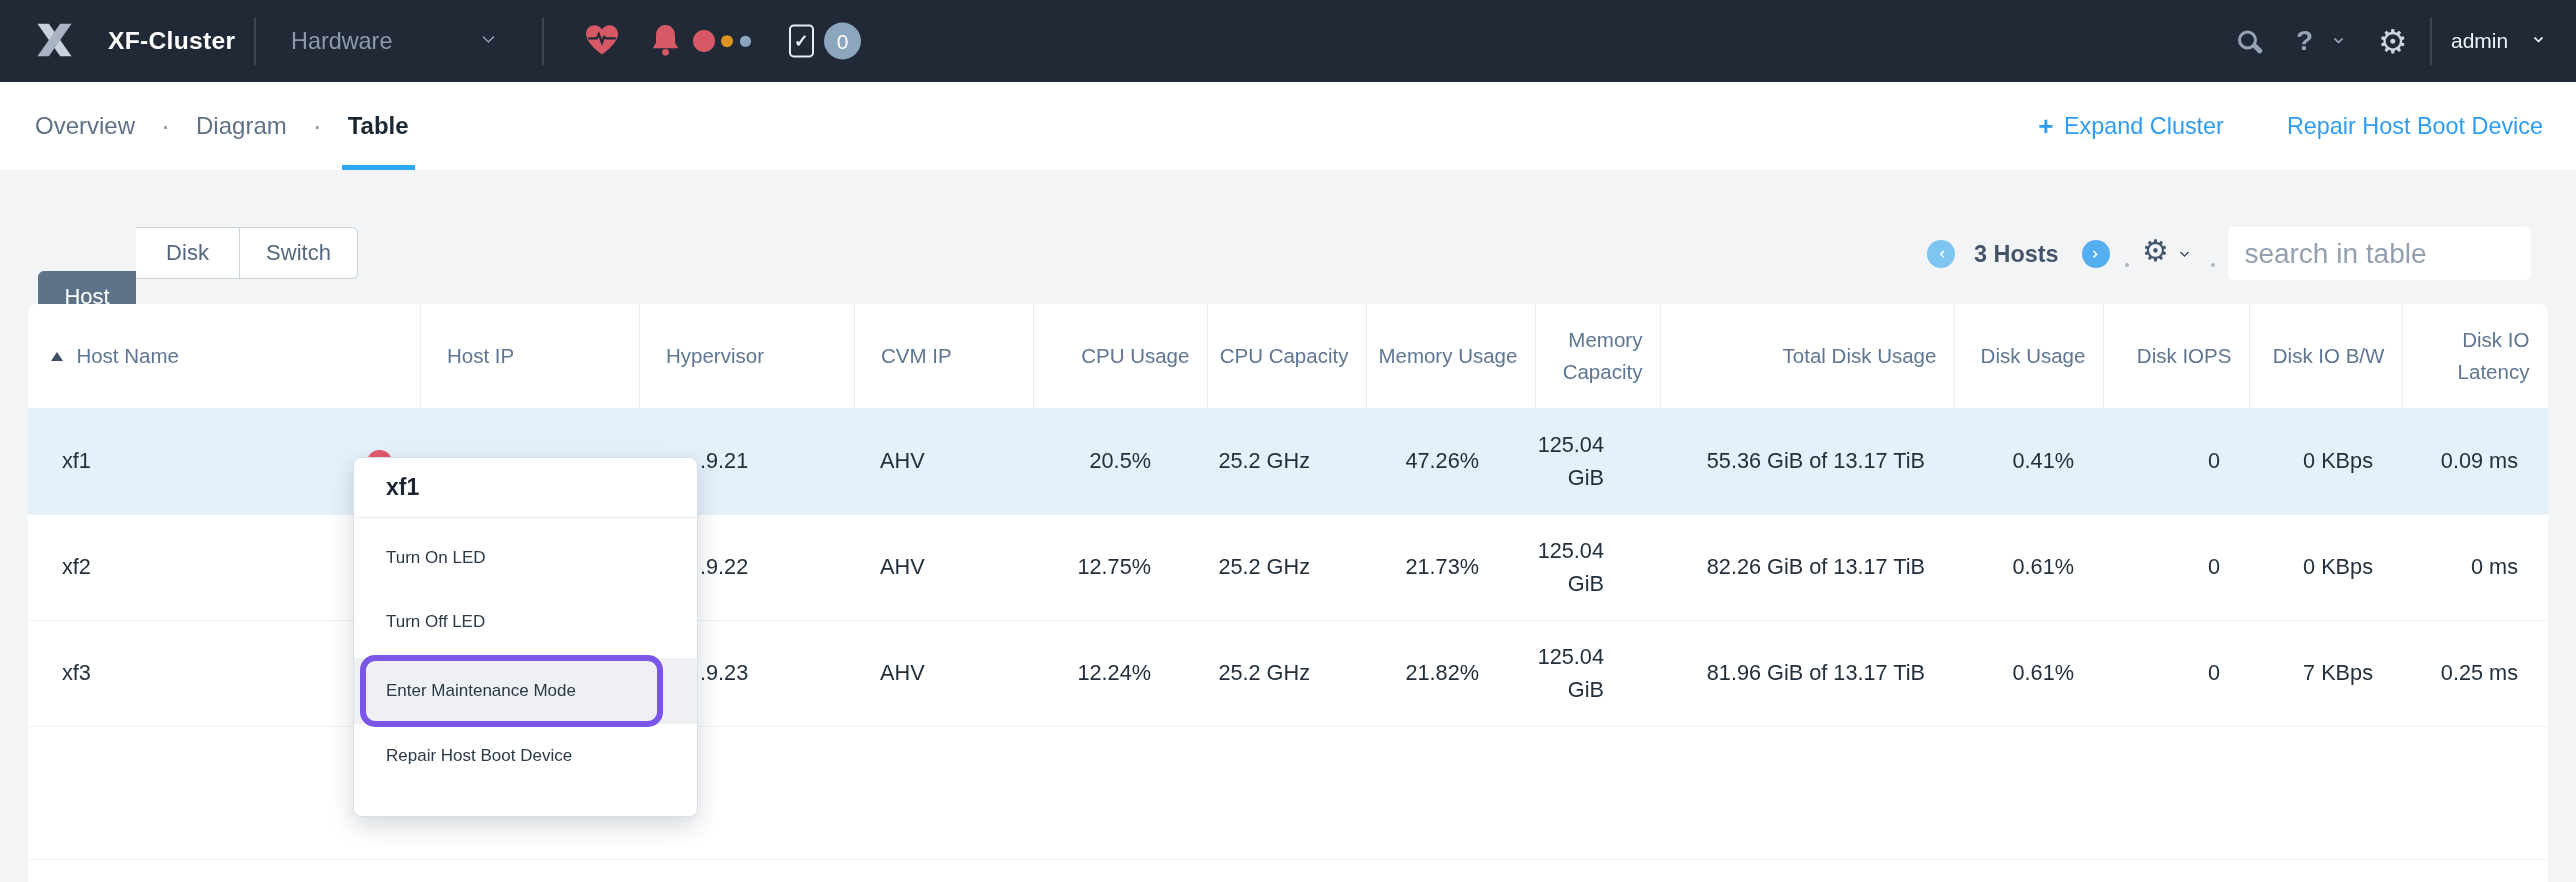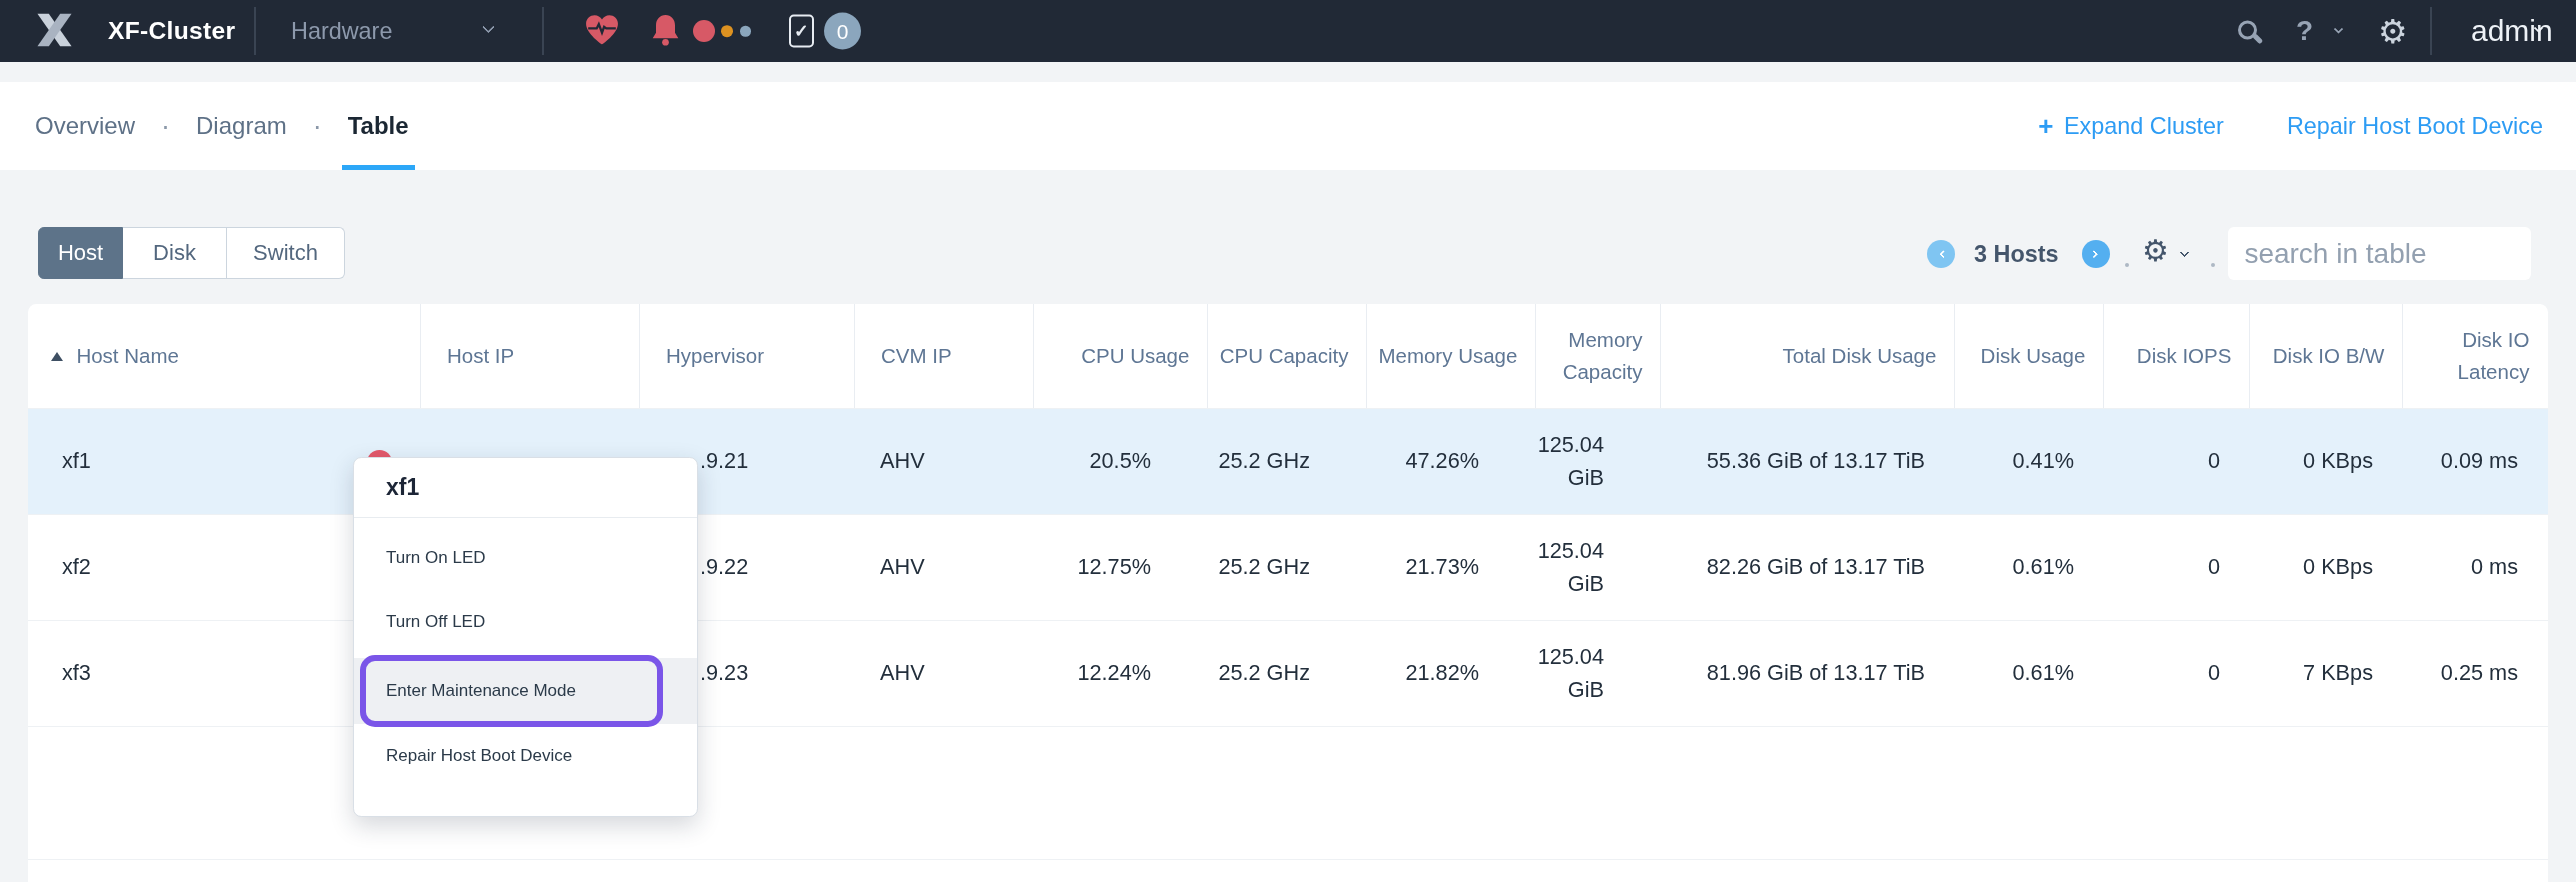--- a/index.html
+++ b/index.html
@@ -1,34 +1,34 @@
 <!DOCTYPE html>
 <html style="font-size:9.4px"><head>
 <meta charset="utf-8">
 <style>
   * { margin:0; padding:0; box-sizing:border-box; }
   html,body { width:2576px; height:882px; overflow:hidden; }
   body { font-family:"Liberation Sans", sans-serif; background:#f2f4f6; position:relative; }
 
   
-  .topbar { position:absolute; top:0; left:0; width:2576px; height:62px; background:#212936; z-index:20; }
+  .topbar { position:absolute; top:0; left:0; width:2576px; height:82px; background:#212936; z-index:20; }
   .topbar .abs { position:absolute; top:50%; transform:translateY(-50%); }
   .tb-div { width:1.8px; height:48px; background:#3a4453; }
   .brand-title { color:#ffffff; font-size:24.6px; font-weight:bold; letter-spacing:0.3px; }
   .hw-label { color:#8d99ac; font-size:23.4px; }
   .chev { display:inline-block; width:8.8px; height:8.8px; border-right:2.9px solid currentColor; border-bottom:2.9px solid currentColor; transform:rotate(45deg); border-radius:1.2px; }
   .chev-sm { width:7px; height:7px; border-width:2.3px; }
   .dot { border-radius:50%; display:inline-block; }
   .clipboard { width:24.6px; height:33px; border:2.9px solid #e7ecf2; border-radius:4.7px; color:#e7ecf2; font-size:17.6px; display:flex; align-items:center; justify-content:center; font-weight:bold; }
   .badge-circle { width:37px; height:37px; border-radius:50%; background:#8ba6bd; color:#ffffff; font-size:21px; display:flex; align-items:center; justify-content:center; }
   .mag { position:relative; width:19px; height:19px; border:3.5px solid currentColor; border-radius:50%; display:inline-block; }
   .mag::after { content:""; position:absolute; width:4.7px; height:10.5px; background:currentColor; right:-5.3px; bottom:-7.6px; transform:rotate(-45deg); border-radius:2.3px; }
   .help-glyph { color:#97a3b4; font-size:28px; font-weight:bold; }
   .gear-glyph { font-size:33px; color:#ccd4de; line-height:1; }
-  .admin-label { color:#eef2f7; font-size:30px;margin-left:20px; }
+  .admin-label { color:#eef2f7; font-size:21px; }
 
   
   .subnav { position:absolute; top:82px; left:0; width:2576px; height:88px; background:#ffffff; z-index:15; }
   .subnav-tabs { position:absolute; left:35px; top:0; height:100%; display:flex; align-items:center; gap:26px; }
   .tab { position:relative; height:100%; display:flex; align-items:center; font-size:24px; color:#5e7187; cursor:pointer;text-align:center; }
   .tab.active { color:#1b2733; font-weight:bold; }
   .tab.active::after { content:""; position:absolute; bottom:0; left:-5.9px; right:-5.9px; height:5.3px; background:#2ca7f8; }
   .tab-dot { color:#8b98a9; font-size:27px; }
   .subnav-actions { position:absolute; right:33px; top:0; height:100%; display:flex; align-items:center; gap:63px; }
   .blue-action { color:#2d9cf4; font-size:23.4px; display:flex; align-items:center; gap:10.5px; }
@@ -141,21 +141,21 @@
       <span>Expand Cluster</span>
     </span>
     <span class="blue-action">
       <span>Repair Host Boot Device</span>
     </span>
   </div>
 </div>
 
 <div class="toolbar">
   <div class="btn-group">
-    <span class="vbtn active" style="width:85px;">Host</span>
+    <span class="vbtn active" style="width:98px;margin-top:44px;">Host</span>
     <span class="vbtn" style="width:104px;">Disk</span>
     <span class="vbtn" style="width:118px;">Switch</span>
   </div>
 
   <span class="pg-circle" style="left:1927px; top:70px;">
       <span class="chev" style="transform:rotate(135deg); margin-left:3.5px;"></span>
     </span>
   <span class="count-label" style="left:1974px; top:71px;">3 Hosts</span>
   <span class="pg-circle" style="left:2082px; top:70px; background:#54aff0;">
       <span class="chev" style="transform:rotate(-45deg); margin-right:3.5px;"></span>

